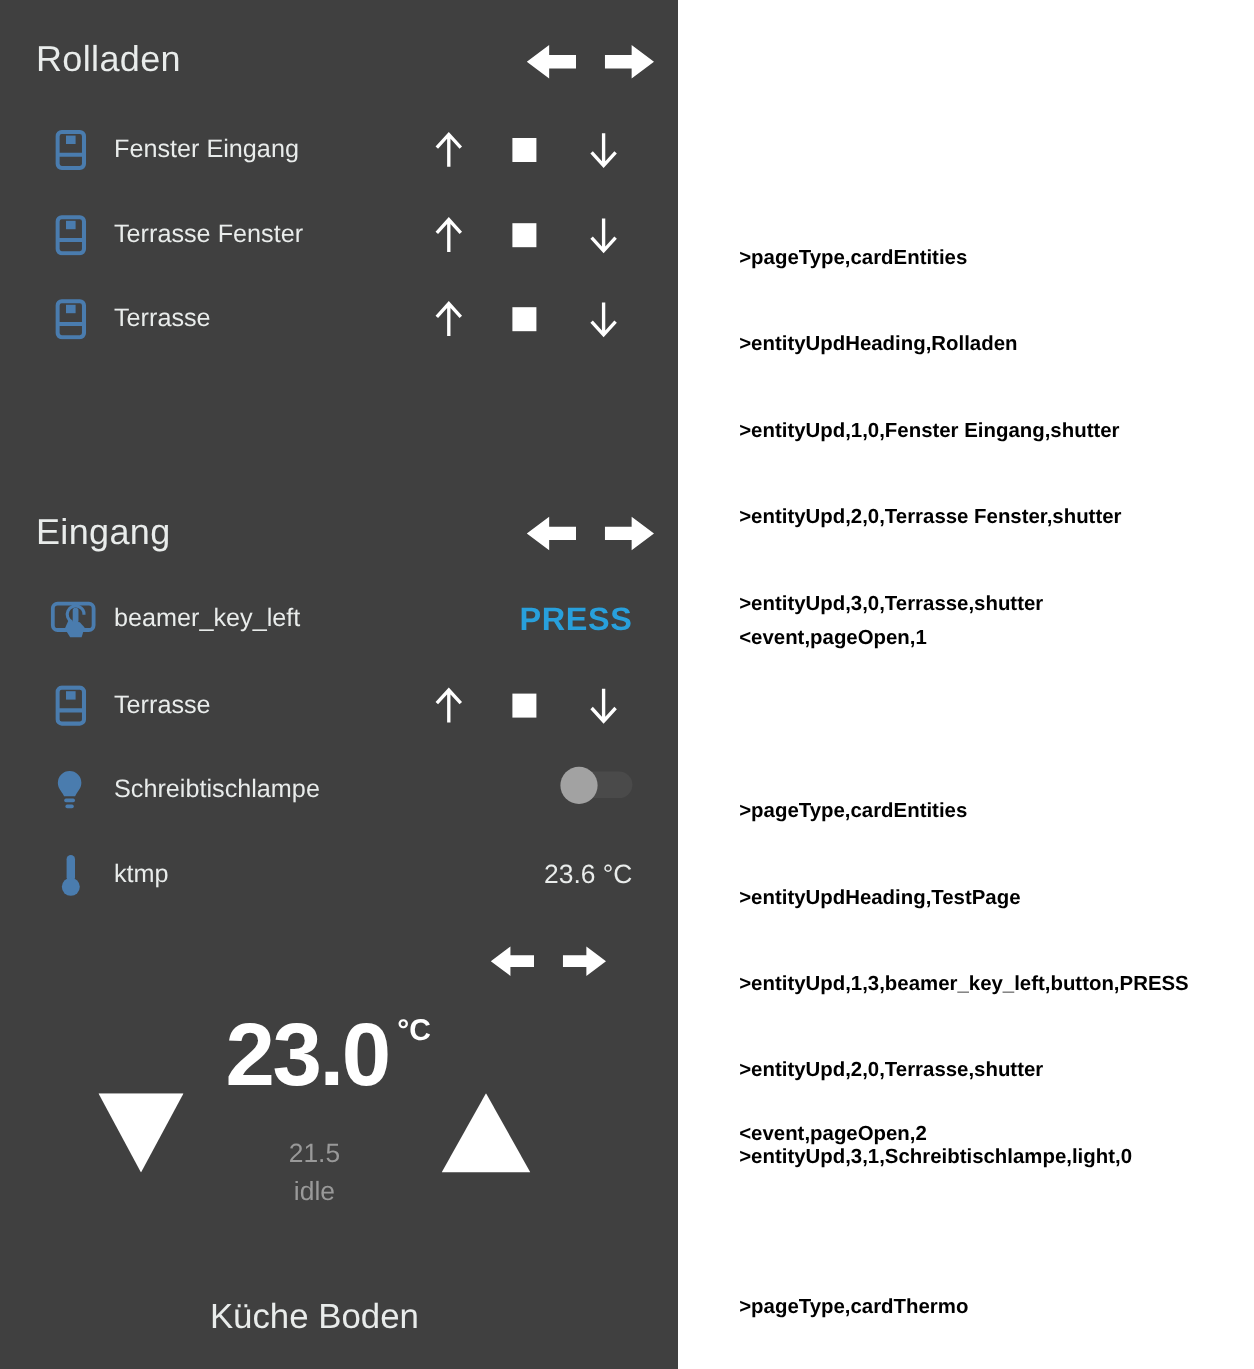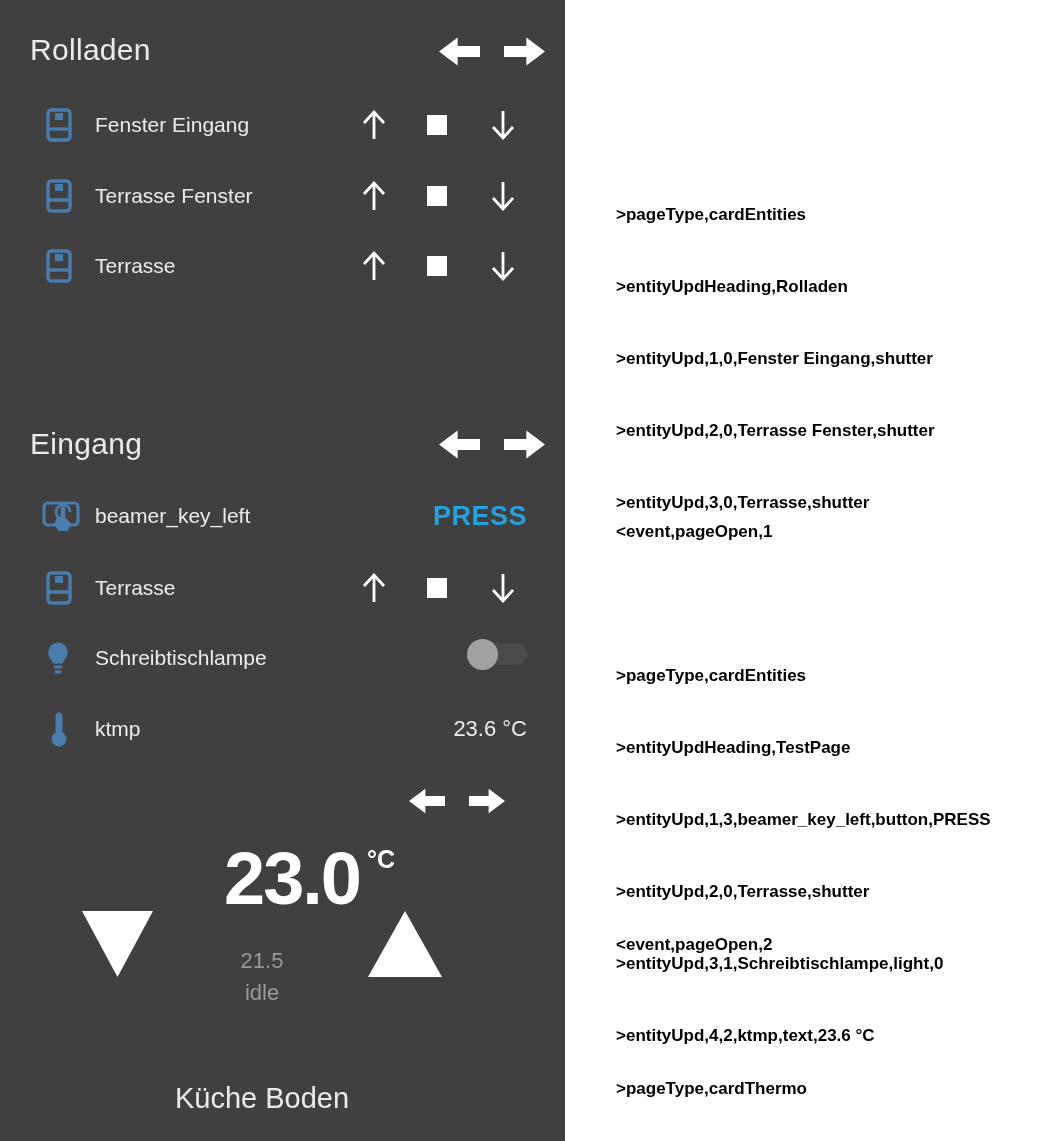--- a/index.html
+++ b/index.html
@@ -39,21 +39,21 @@
   .toggle-track {
     position:absolute; left:470px; top:643px; width:57px; height:22px;
     border-radius:11px; background:#4a4a4a;
   }
   .toggle-knob {
     position:absolute; left:467px; top:639px; width:31px; height:31px;
     border-radius:50%; background:#a2a2a2;
   }
   
   .temp-group {
-    position:absolute; left:188px; top:845px; display:flex; align-items:flex-start;margin-left:36px;
+    position:absolute; left:188px; top:845px; display:flex; align-items:flex-start;
   }
   .temp-big {
     font-size:74px; font-weight:700; color:#ffffff; line-height:68px; letter-spacing:-2px;
   }
   .temp-unit {
     font-size:25px; font-weight:700; color:#ffffff; margin-left:7px; margin-top:0px;
   }
   .tri-btn { position:absolute; }
   .tri-btn svg { display:block; }
   .center-txt { position:absolute; left:0; width:524px; text-align:center; }
@@ -258,21 +258,20 @@
 </div>
 
 <div class="annot" style="top:472px;">
   <div>&lt;event,pageOpen,1</div>
   <div class="annot-spacer"></div>
   <div>&gt;pageType,cardEntities</div>
   <div>&gt;entityUpdHeading,TestPage</div>
   <div>&gt;entityUpd,1,3,beamer_key_left,button,PRESS</div>
   <div>&gt;entityUpd,2,0,Terrasse,shutter</div>
   <div>&gt;entityUpd,3,1,Schreibtischlampe,light,0</div>
-  <div>&gt;entityUpd,4,2,ktmp,text,23.6 °C</div>
 </div>
 
 <div class="annot" style="top:885px;">
   <div>&lt;event,pageOpen,2</div>
   <div class="annot-spacer"></div>
   <div>&gt;pageType,cardThermo</div>
   
 </div>
 
 </body></html>

